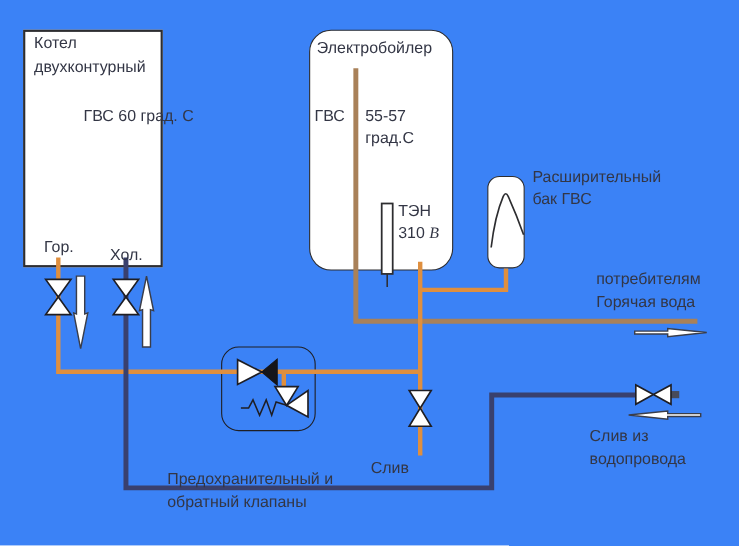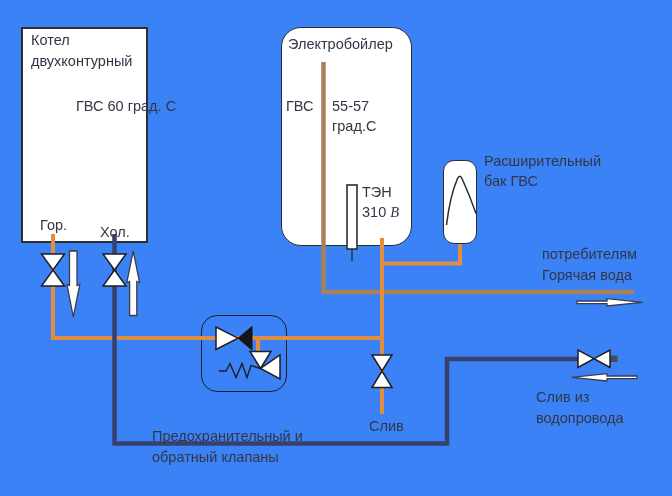--- a/index.html
+++ b/index.html
@@ -122,15 +122,15 @@
   <div class="lbl" style="left:536px;top:387px;">
     <div>Слив из</div>
     <div>водопровода</div>
   </div>
 
   <div class="lbl" style="left:152px;top:394px;margin-top:32px;">
     <div>Предохранительный и</div>
     <div>обратный клапаны</div>
   </div>
 
-  <div class="lbl" style="left:369px;top:416px;">Слив</div>
+  <div class="lbl" style="left:337px;top:416px;">Слив</div>
 
 </div>
 
 </body></html>

